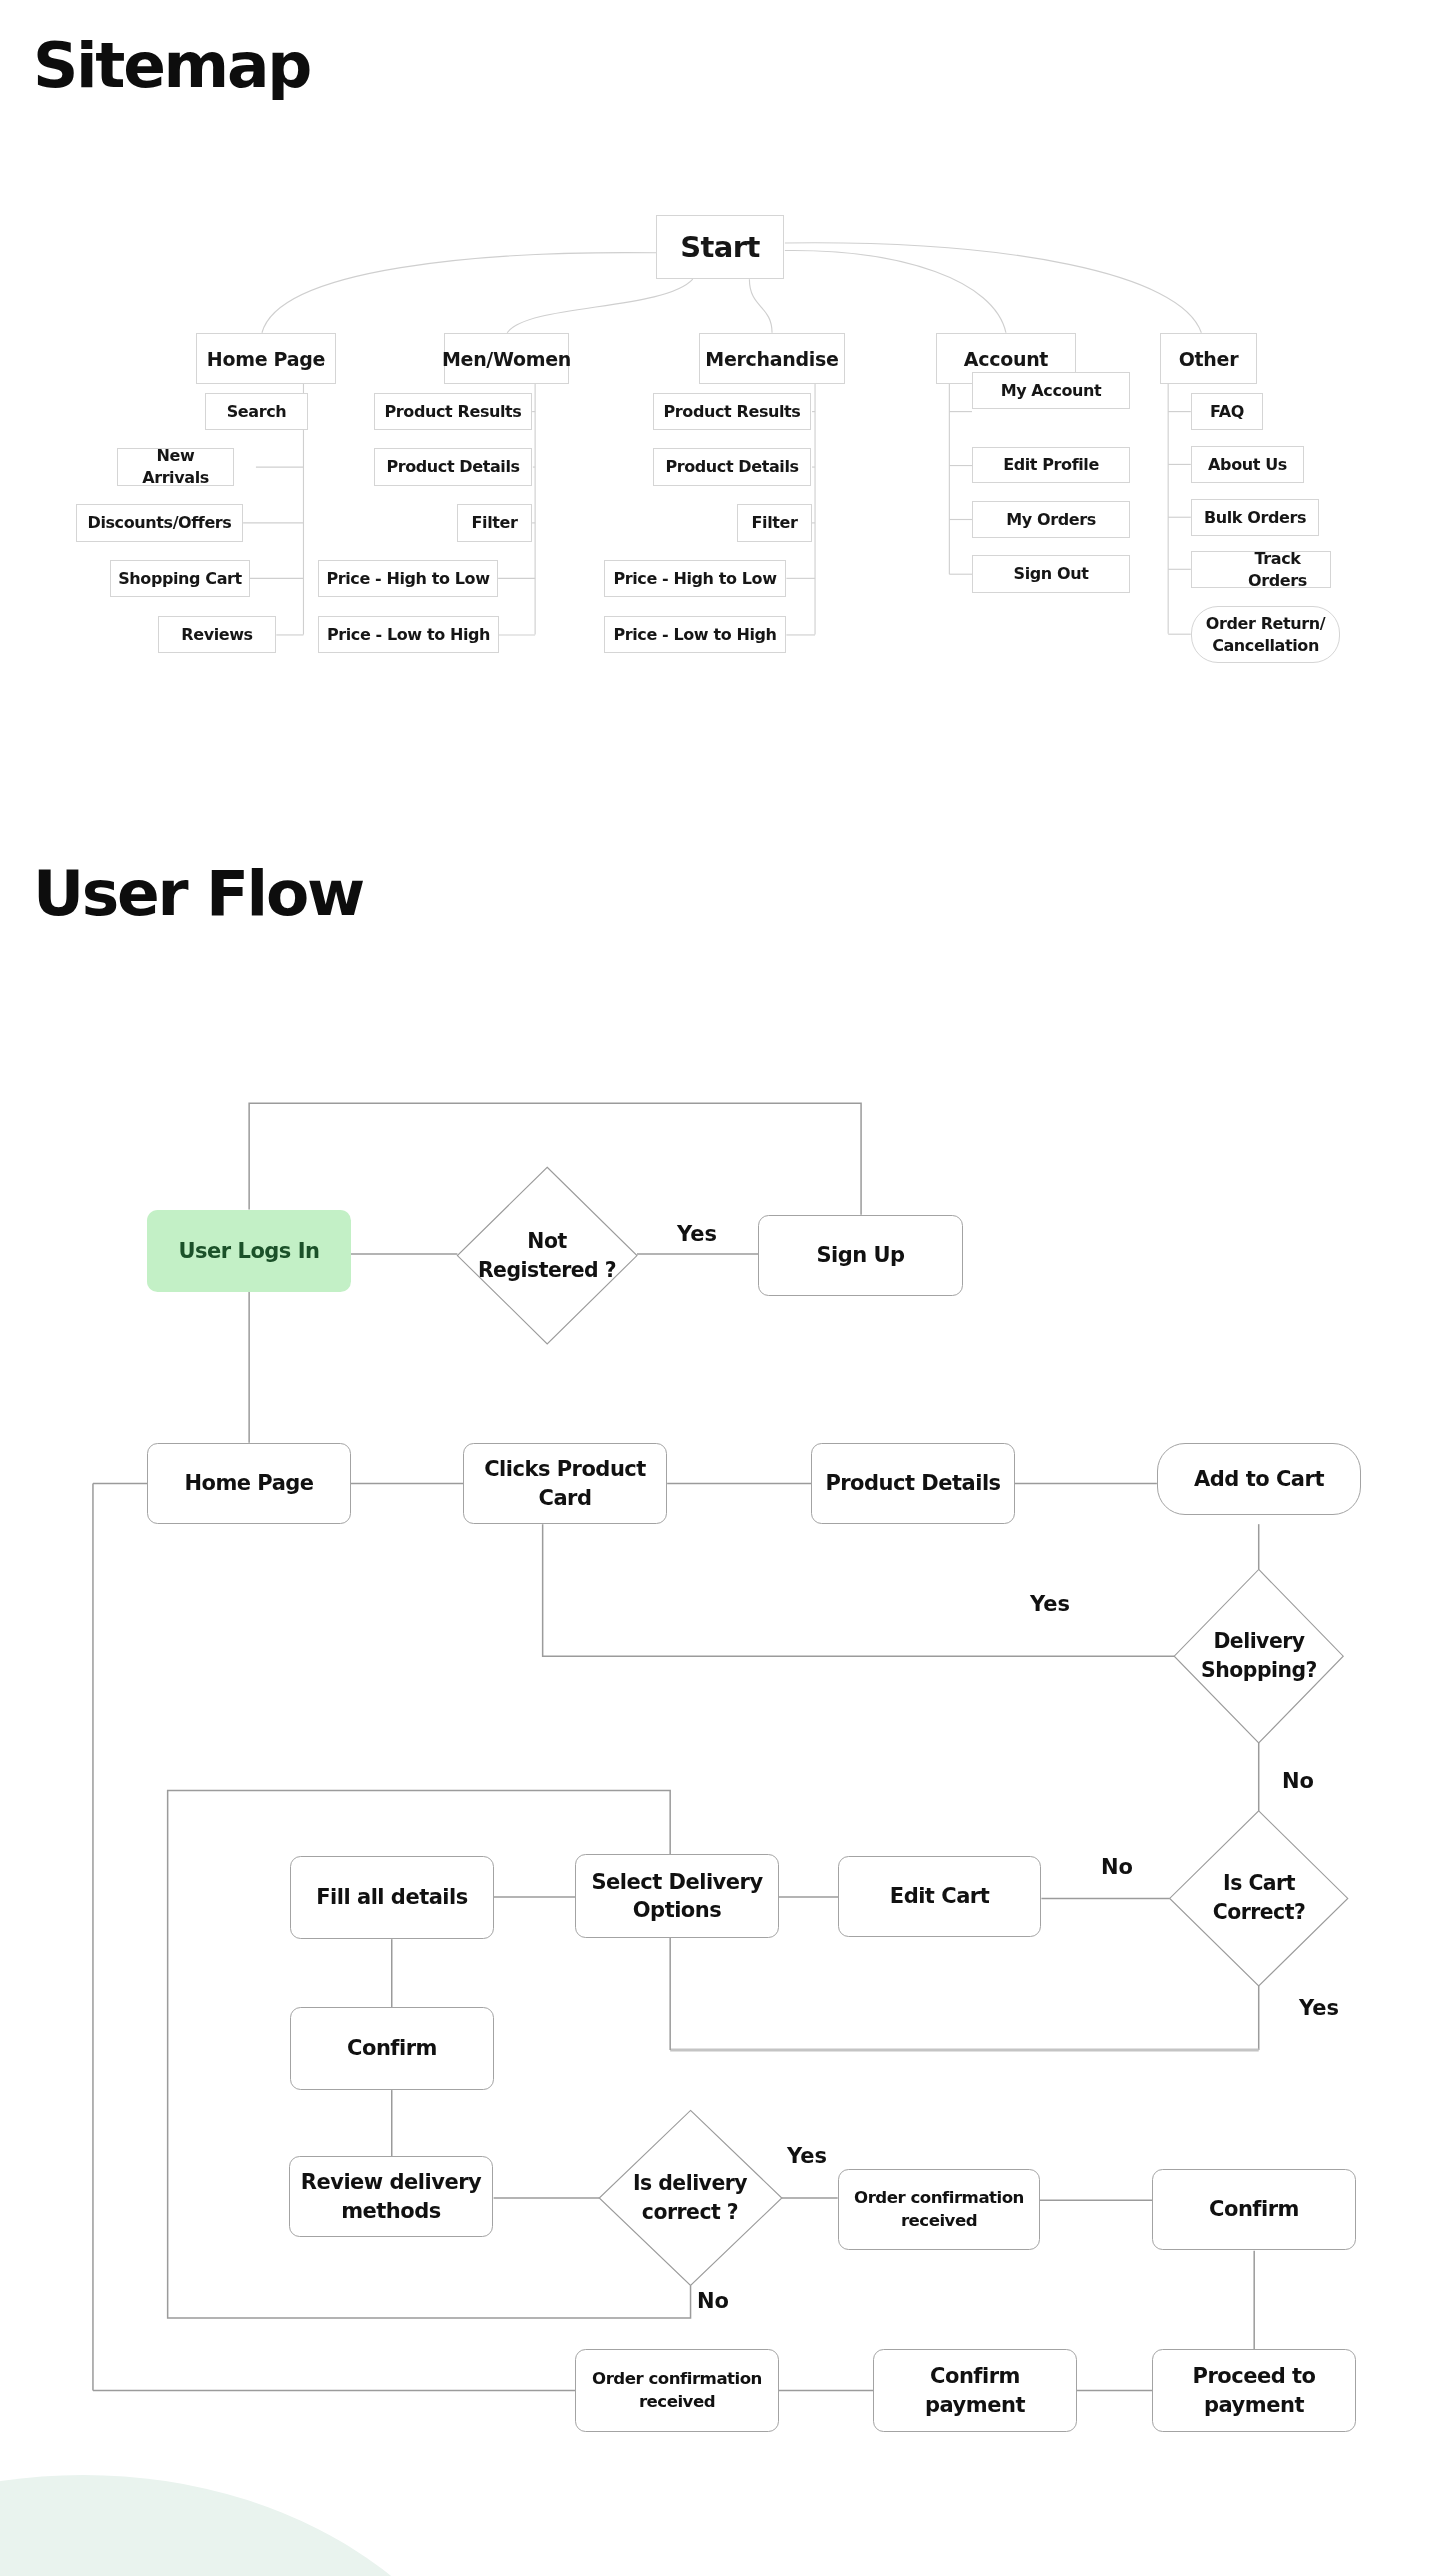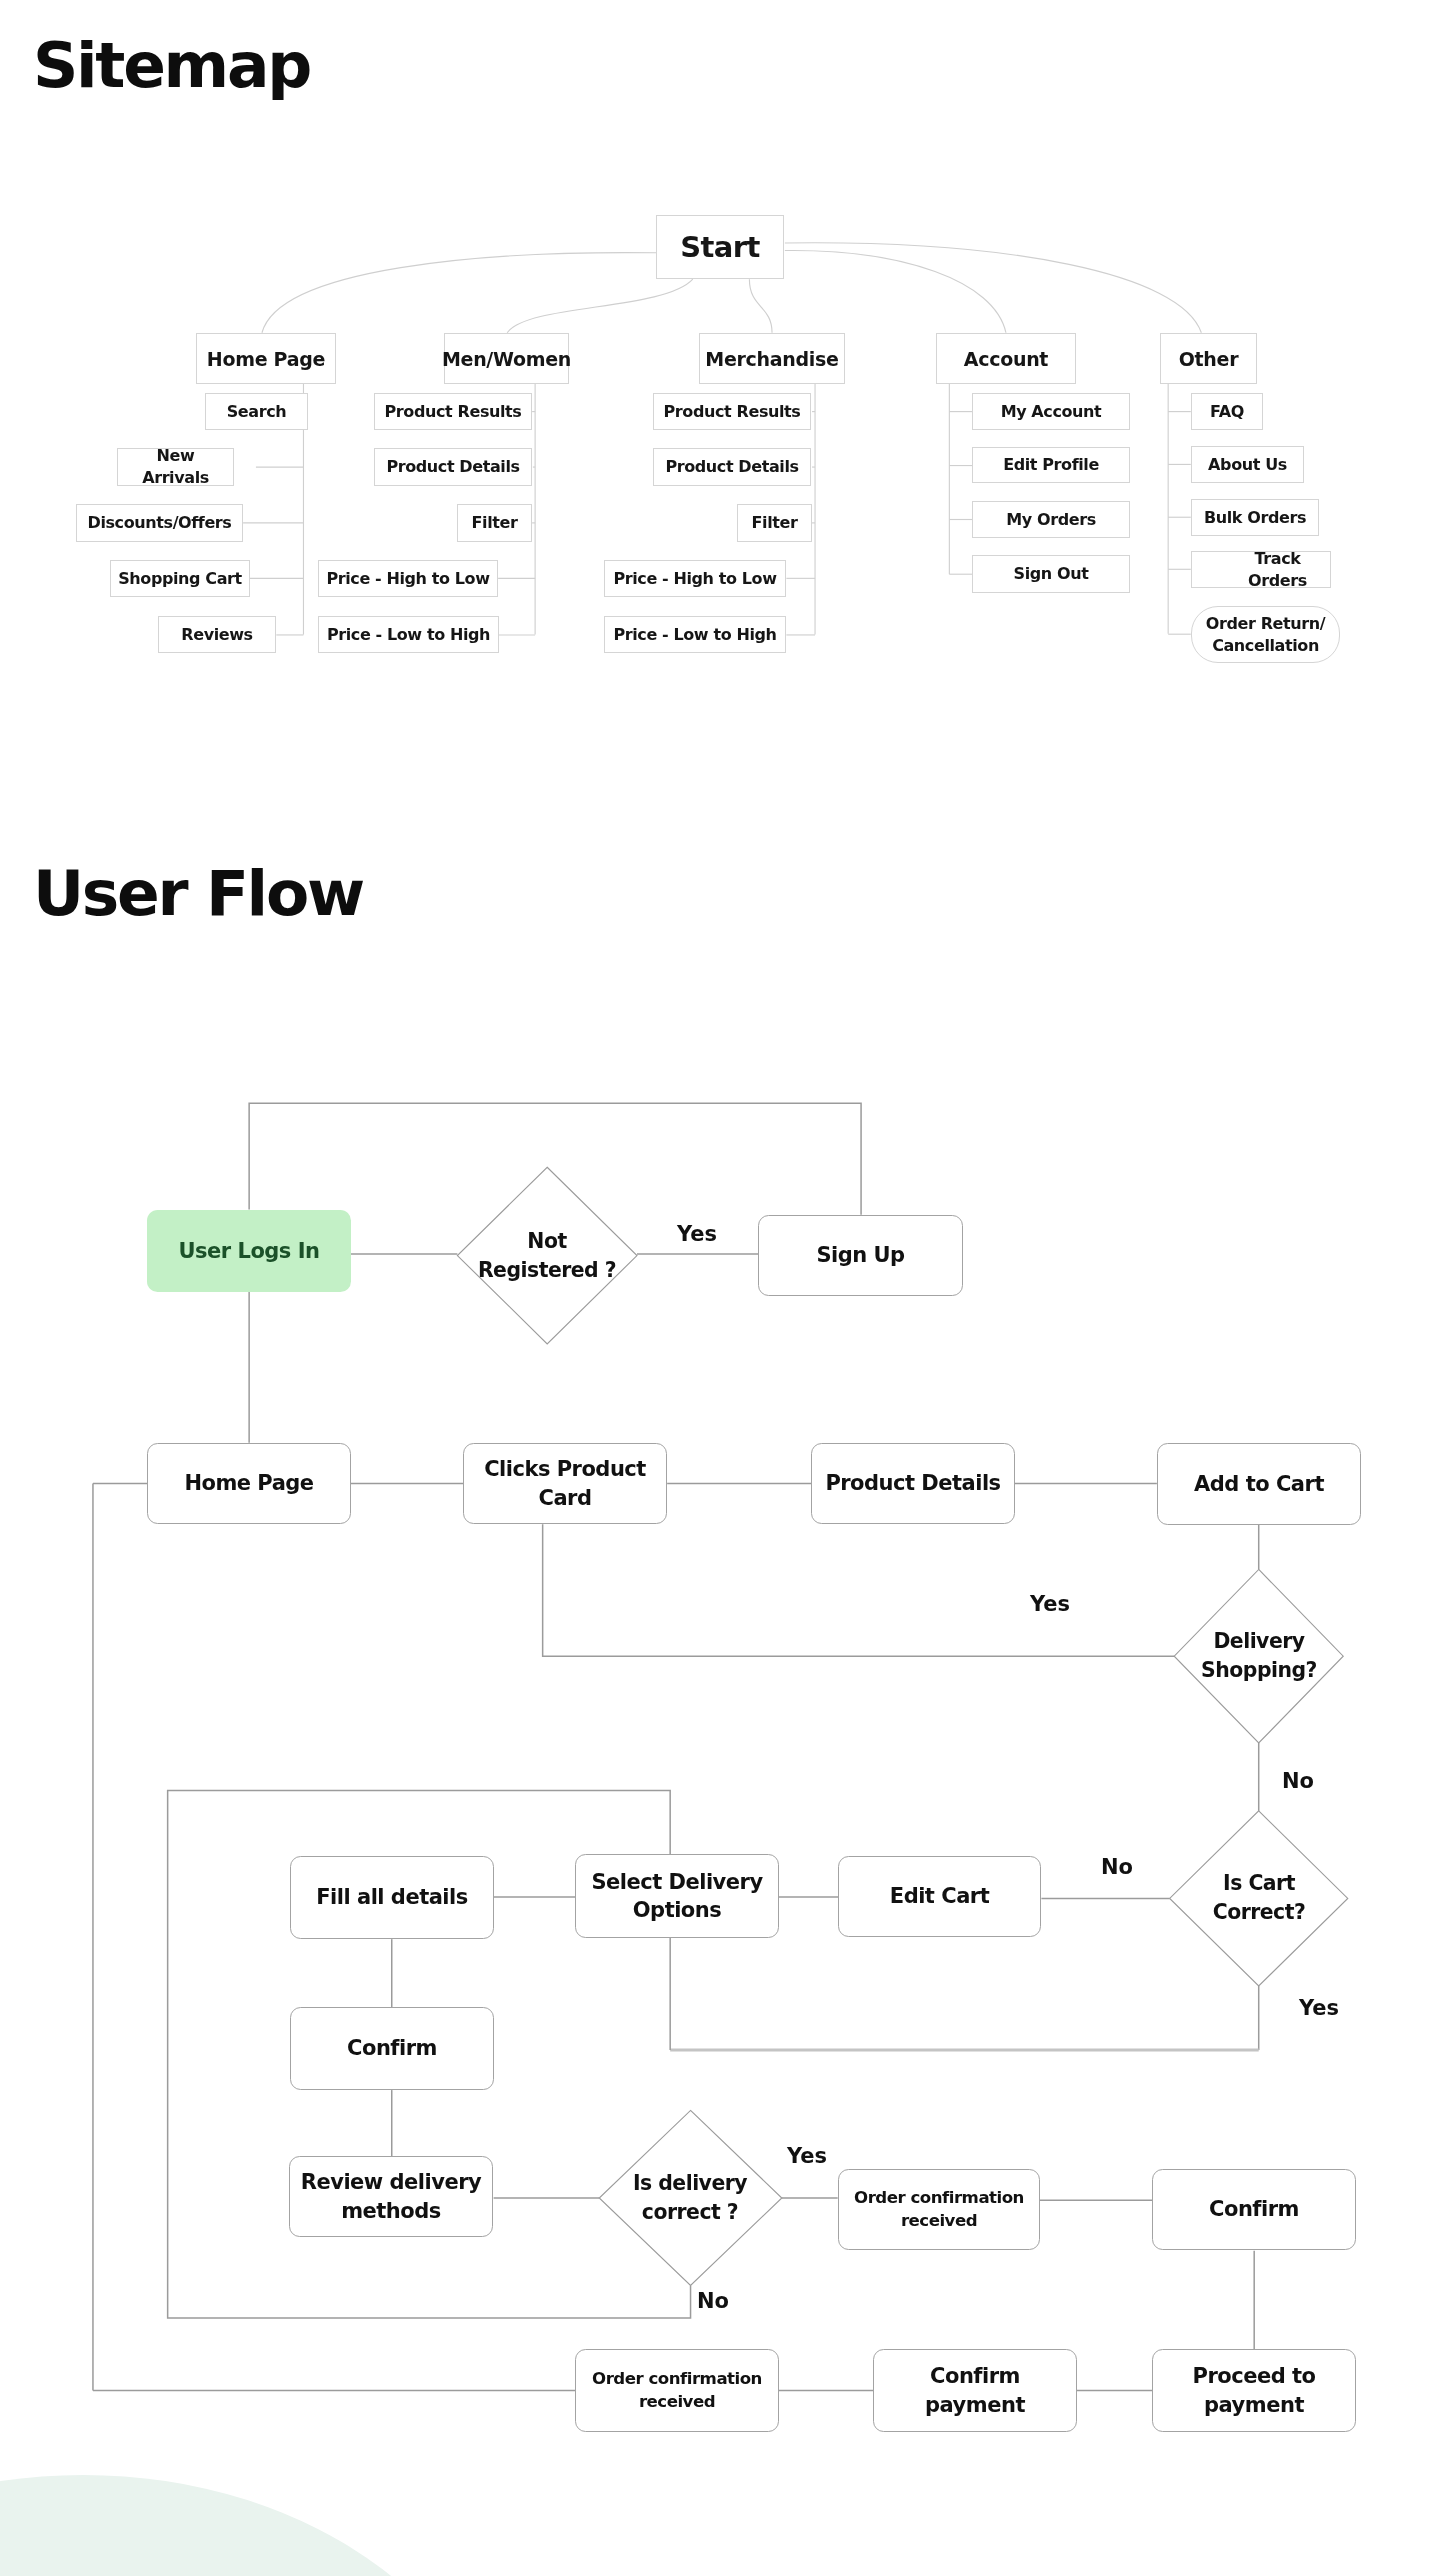--- a/index.html
+++ b/index.html
@@ -126,38 +126,38 @@
       <div class="s-box s-child" style="left: 457px; top: 504px; width: 75px; height: 38px;">Filter</div>
       <div class="s-box s-child" style="left: 318px; top: 560px; width: 180px; height: 37px;">Price - High to Low</div>
       <div class="s-box s-child" style="left: 318px; top: 616px; width: 181px; height: 37px;">Price - Low to High</div>
       <div class="s-box s-header" style="left: 699px; top: 333px; width: 146px; height: 51px;">Merchandise</div>
       <div class="s-box s-child" style="left: 653px; top: 393px; width: 158px; height: 37px;">Product Results</div>
       <div class="s-box s-child" style="left: 653px; top: 448px; width: 158px; height: 38px;">Product Details</div>
       <div class="s-box s-child" style="left: 737px; top: 504px; width: 75px; height: 38px;">Filter</div>
       <div class="s-box s-child" style="left: 604px; top: 560px; width: 182px; height: 37px;">Price - High to Low</div>
       <div class="s-box s-child" style="left: 604px; top: 616px; width: 182px; height: 37px;">Price - Low to High</div>
       <div class="s-box s-header" style="left: 936px; top: 333px; width: 140px; height: 51px;">Account</div>
-      <div class="s-box s-child" style="left: 972px; top: 393px; width: 158px; height: 37px;">My Account</div>
+      <div class="s-box s-child" style="left: 972px; top: 372px; width: 158px; height: 37px;">My Account</div>
       <div class="s-box s-child" style="left: 972px; top: 447px; width: 158px; height: 36px;">Edit Profile</div>
       <div class="s-box s-child" style="left: 972px; top: 501px; width: 158px; height: 37px;">My Orders</div>
       <div class="s-box s-child" style="left: 972px; top: 555px; width: 158px; height: 38px;">Sign Out</div>
       <div class="s-box s-header" style="left: 1160px; top: 333px; width: 97px; height: 51px;">Other</div>
       <div class="s-box s-child" style="left: 1191px; top: 393px; width: 72px; height: 37px;">FAQ</div>
       <div class="s-box s-child" style="left: 1191px; top: 446px; width: 113px; height: 37px;">About Us</div>
       <div class="s-box s-child" style="left: 1191px; top: 499px; width: 128px; height: 37px;">Bulk Orders</div>
       <div class="s-box s-child" style="left: 1191px; top: 551px; width: 140px; height: 37px; padding-left: 36px;">Track Orders</div>
       <div class="s-box s-child" style="left: 1191px; top: 606px; width: 149px; height: 57px; border-radius: 27px;">Order Return/ Cancellation</div>
     </div>
   <div id="flow-nodes">
       <div class="f-box green one" style="left: 147px; top: 1210px; width: 204px; height: 82px;">User Logs In</div>
       <div class="f-box one" style="left: 758px; top: 1215px; width: 205px; height: 81px;">Sign Up</div>
       <div class="f-box one" style="left: 147px; top: 1443px; width: 204px; height: 81px;">Home Page</div>
       <div class="f-box " style="left: 463px; top: 1443px; width: 204px; height: 81px;">Clicks Product Card</div>
       <div class="f-box one" style="left: 811px; top: 1443px; width: 204px; height: 81px;">Product Details</div>
-      <div class="f-box one" style="left: 1157px; top: 1443px; width: 204px; height: 82px;">Add to Cart</div>
+      <div class="f-box one" style="left: 1157px; top: 1443px; width: 204px; height: 72px; border-radius: 28px;">Add to Cart</div>
       <div class="f-box one" style="left: 838px; top: 1856px; width: 203px; height: 81px;">Edit Cart</div>
       <div class="f-box " style="left: 575px; top: 1854px; width: 204px; height: 84px;">Select Delivery Options</div>
       <div class="f-box one" style="left: 290px; top: 1856px; width: 204px; height: 83px;">Fill all details</div>
       <div class="f-box one" style="left: 290px; top: 2007px; width: 204px; height: 83px;">Confirm</div>
       <div class="f-box " style="left: 289px; top: 2156px; width: 204px; height: 81px;">Review delivery methods</div>
       <div class="f-box small" style="left: 838px; top: 2169px; width: 202px; height: 81px;">Order confirmation received</div>
       <div class="f-box one" style="left: 1152px; top: 2169px; width: 204px; height: 81px;">Confirm</div>
       <div class="f-box small" style="left: 575px; top: 2349px; width: 204px; height: 83px;">Order confirmation received</div>
       <div class="f-box narrow" style="left: 873px; top: 2349px; width: 204px; height: 83px;">Confirm payment</div>
       <div class="f-box narrow" style="left: 1152px; top: 2349px; width: 204px; height: 83px;">Proceed to payment</div>

